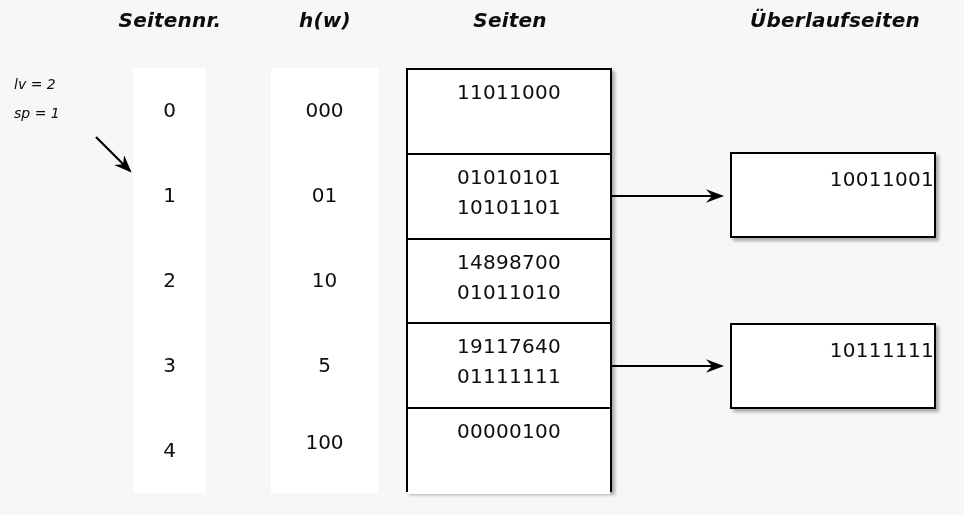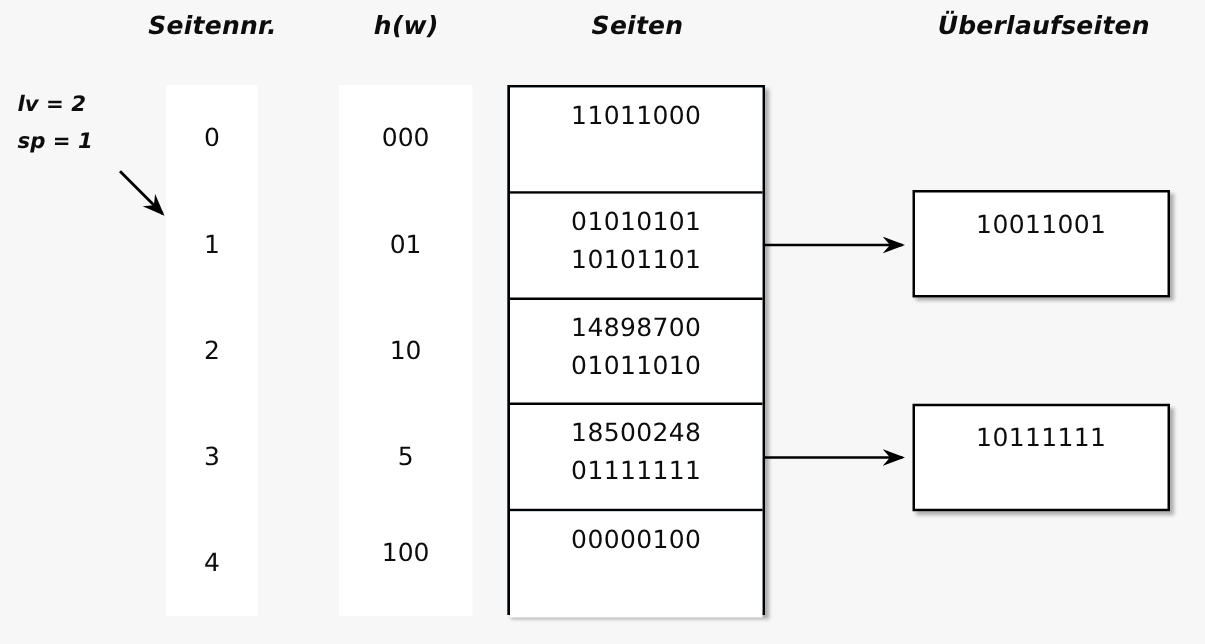--- a/index.html
+++ b/index.html
@@ -35,22 +35,22 @@
   #hdr-hw       { left: 265px; top: 8px; width: 120px; }
   #hdr-seiten   { left: 440px; top: 8px; width: 140px; }
   #hdr-ueberlauf{ left: 725px; top: 8px; width: 220px; }
 
   
   #params {
     position: absolute;
     left: 14px;
     top: 70px;
     font-style: italic;
-    font-weight: 700;
-    font-size: 17px;
+    font-weight: 400;
+    font-size: 14px;
     line-height: 29px;
     white-space: nowrap;
   }
   #params div { color: #0d0d0d; }
 
   
   #param-arrow {
     position: absolute;
     left: 88px;
     top: 128px;
@@ -112,21 +112,21 @@
   
   .overflow-box {
     position: absolute;
     left: 730px;
     width: 206px;
     height: 86px;
     border: 2.5px solid #000000;
     background: #ffffff;
     box-sizing: border-box;
     box-shadow: 3px 3px 3px rgba(0,0,0,0.30);
-    text-align: center;
+    text-align: right;
     padding-top: 10px;
   }
   #overflow-0 { top: 152px; }
   #overflow-1 { top: 323px; }
   .overflow-box .line {
     font-size: 20px;
     line-height: 30px;
     color: #0d0d0d;
     letter-spacing: 0.3px;
   }
@@ -187,21 +187,21 @@
     </div>
     <div class="seiten-cell">
       <div class="line">01010101</div>
       <div class="line">10101101</div>
     </div>
     <div class="seiten-cell">
       <div class="line">14898700</div>
       <div class="line">01011010</div>
     </div>
     <div class="seiten-cell">
-      <div class="line">18500248</div>
+      <div class="line">19117640</div>
       <div class="line">01111111</div>
     </div>
     <div class="seiten-cell">
       <div class="line">00000100</div>
     </div>
   </div>
 
   <svg class="connector" id="connector-0" viewBox="0 0 124 22" xmlns="http://www.w3.org/2000/svg">
     <defs>
       <marker id="ah-h0" markerWidth="10" markerHeight="10" refX="8" refY="3.4" orient="auto" markerUnits="strokeWidth">

